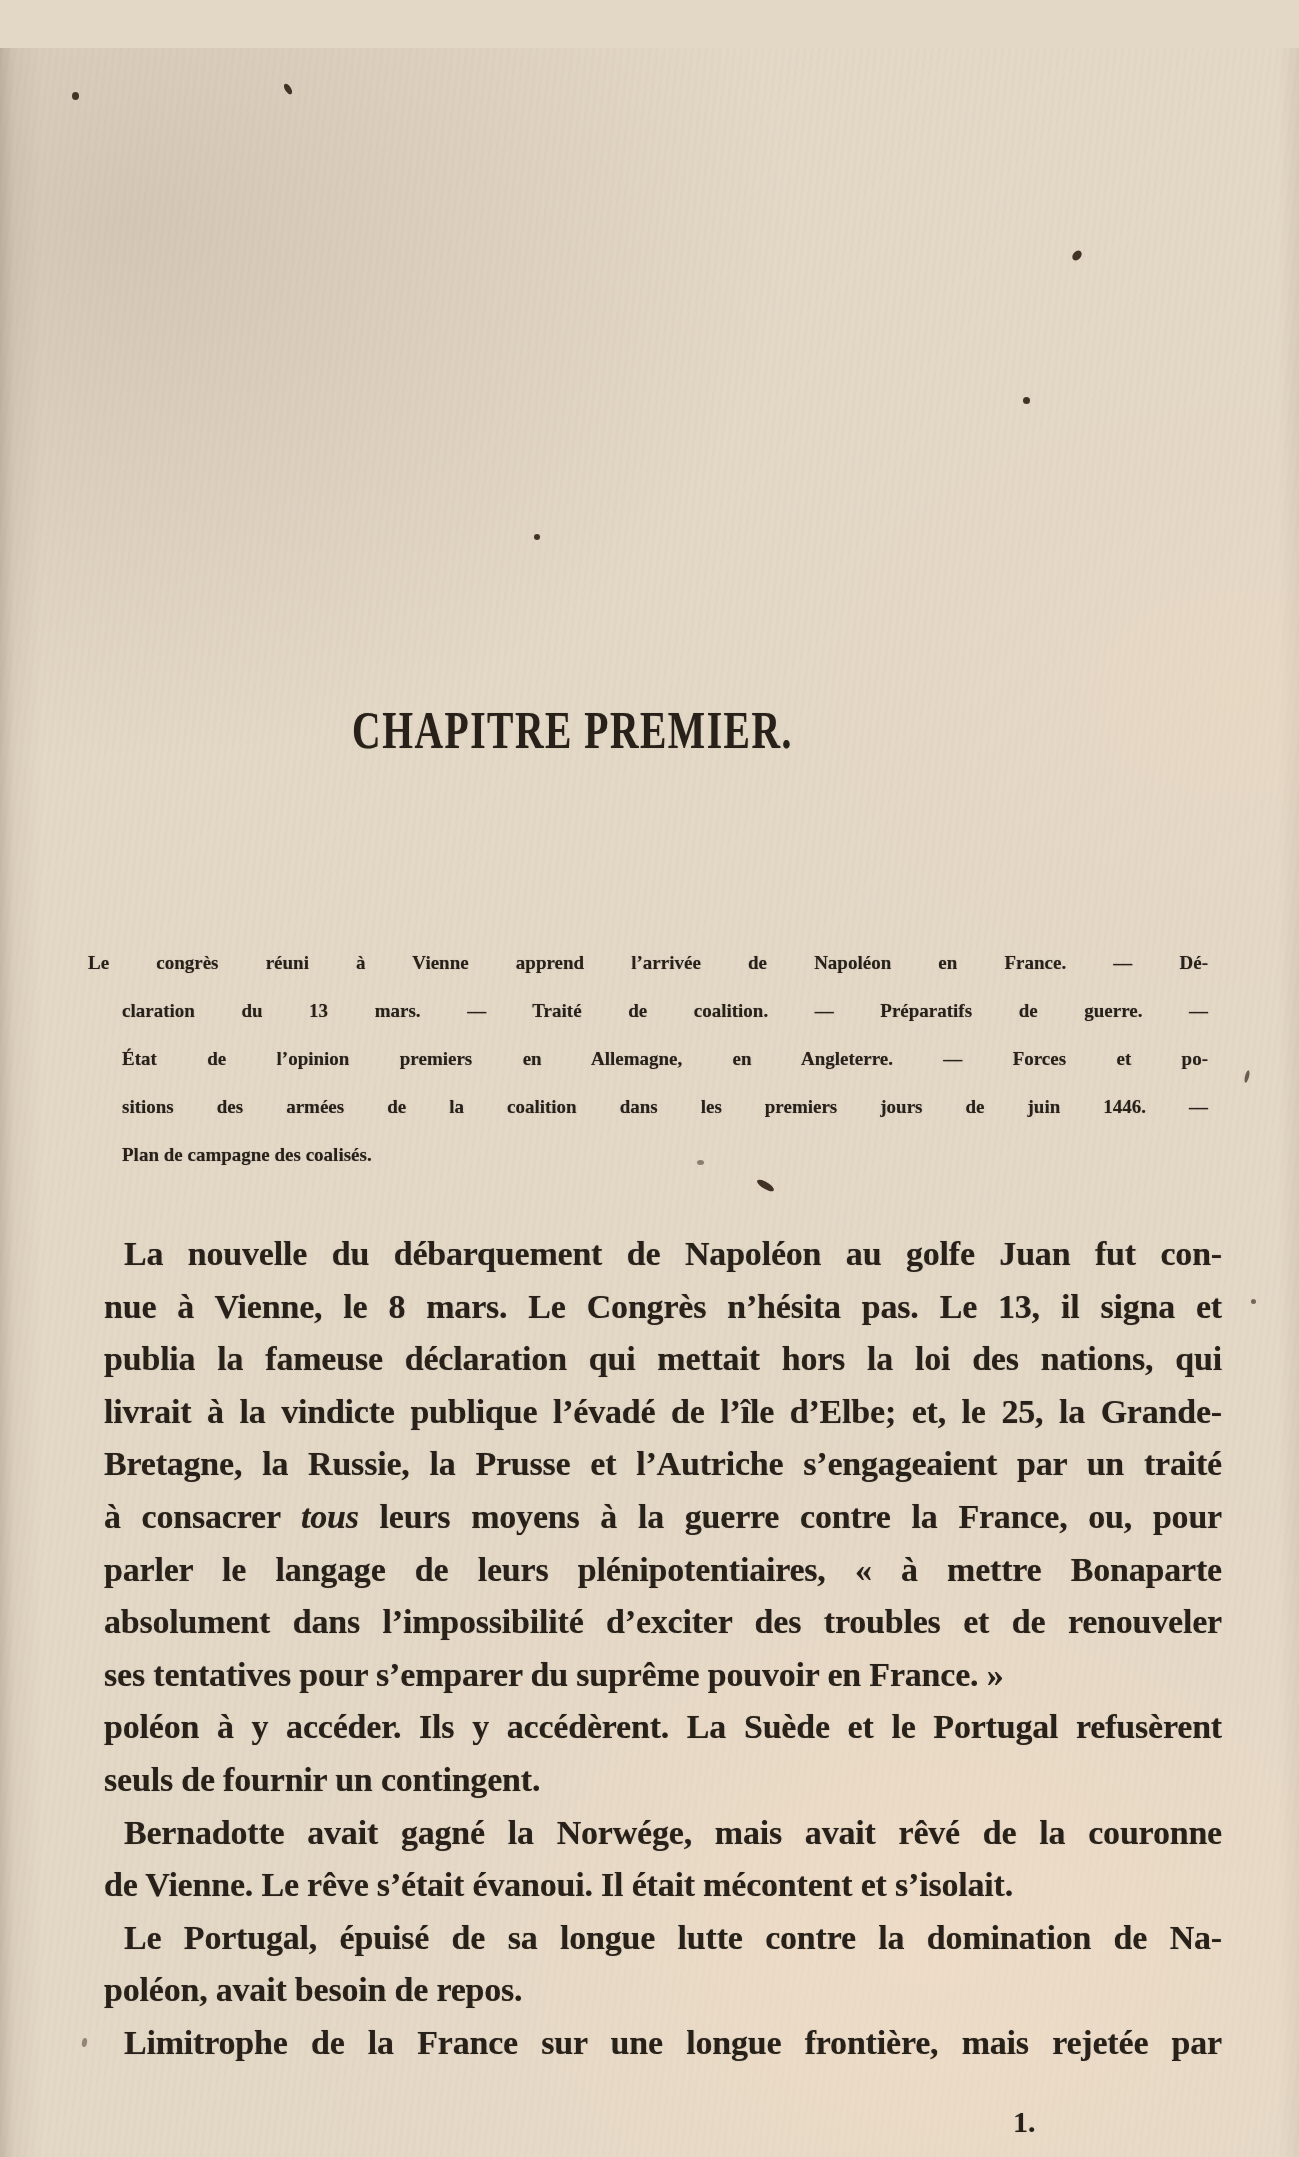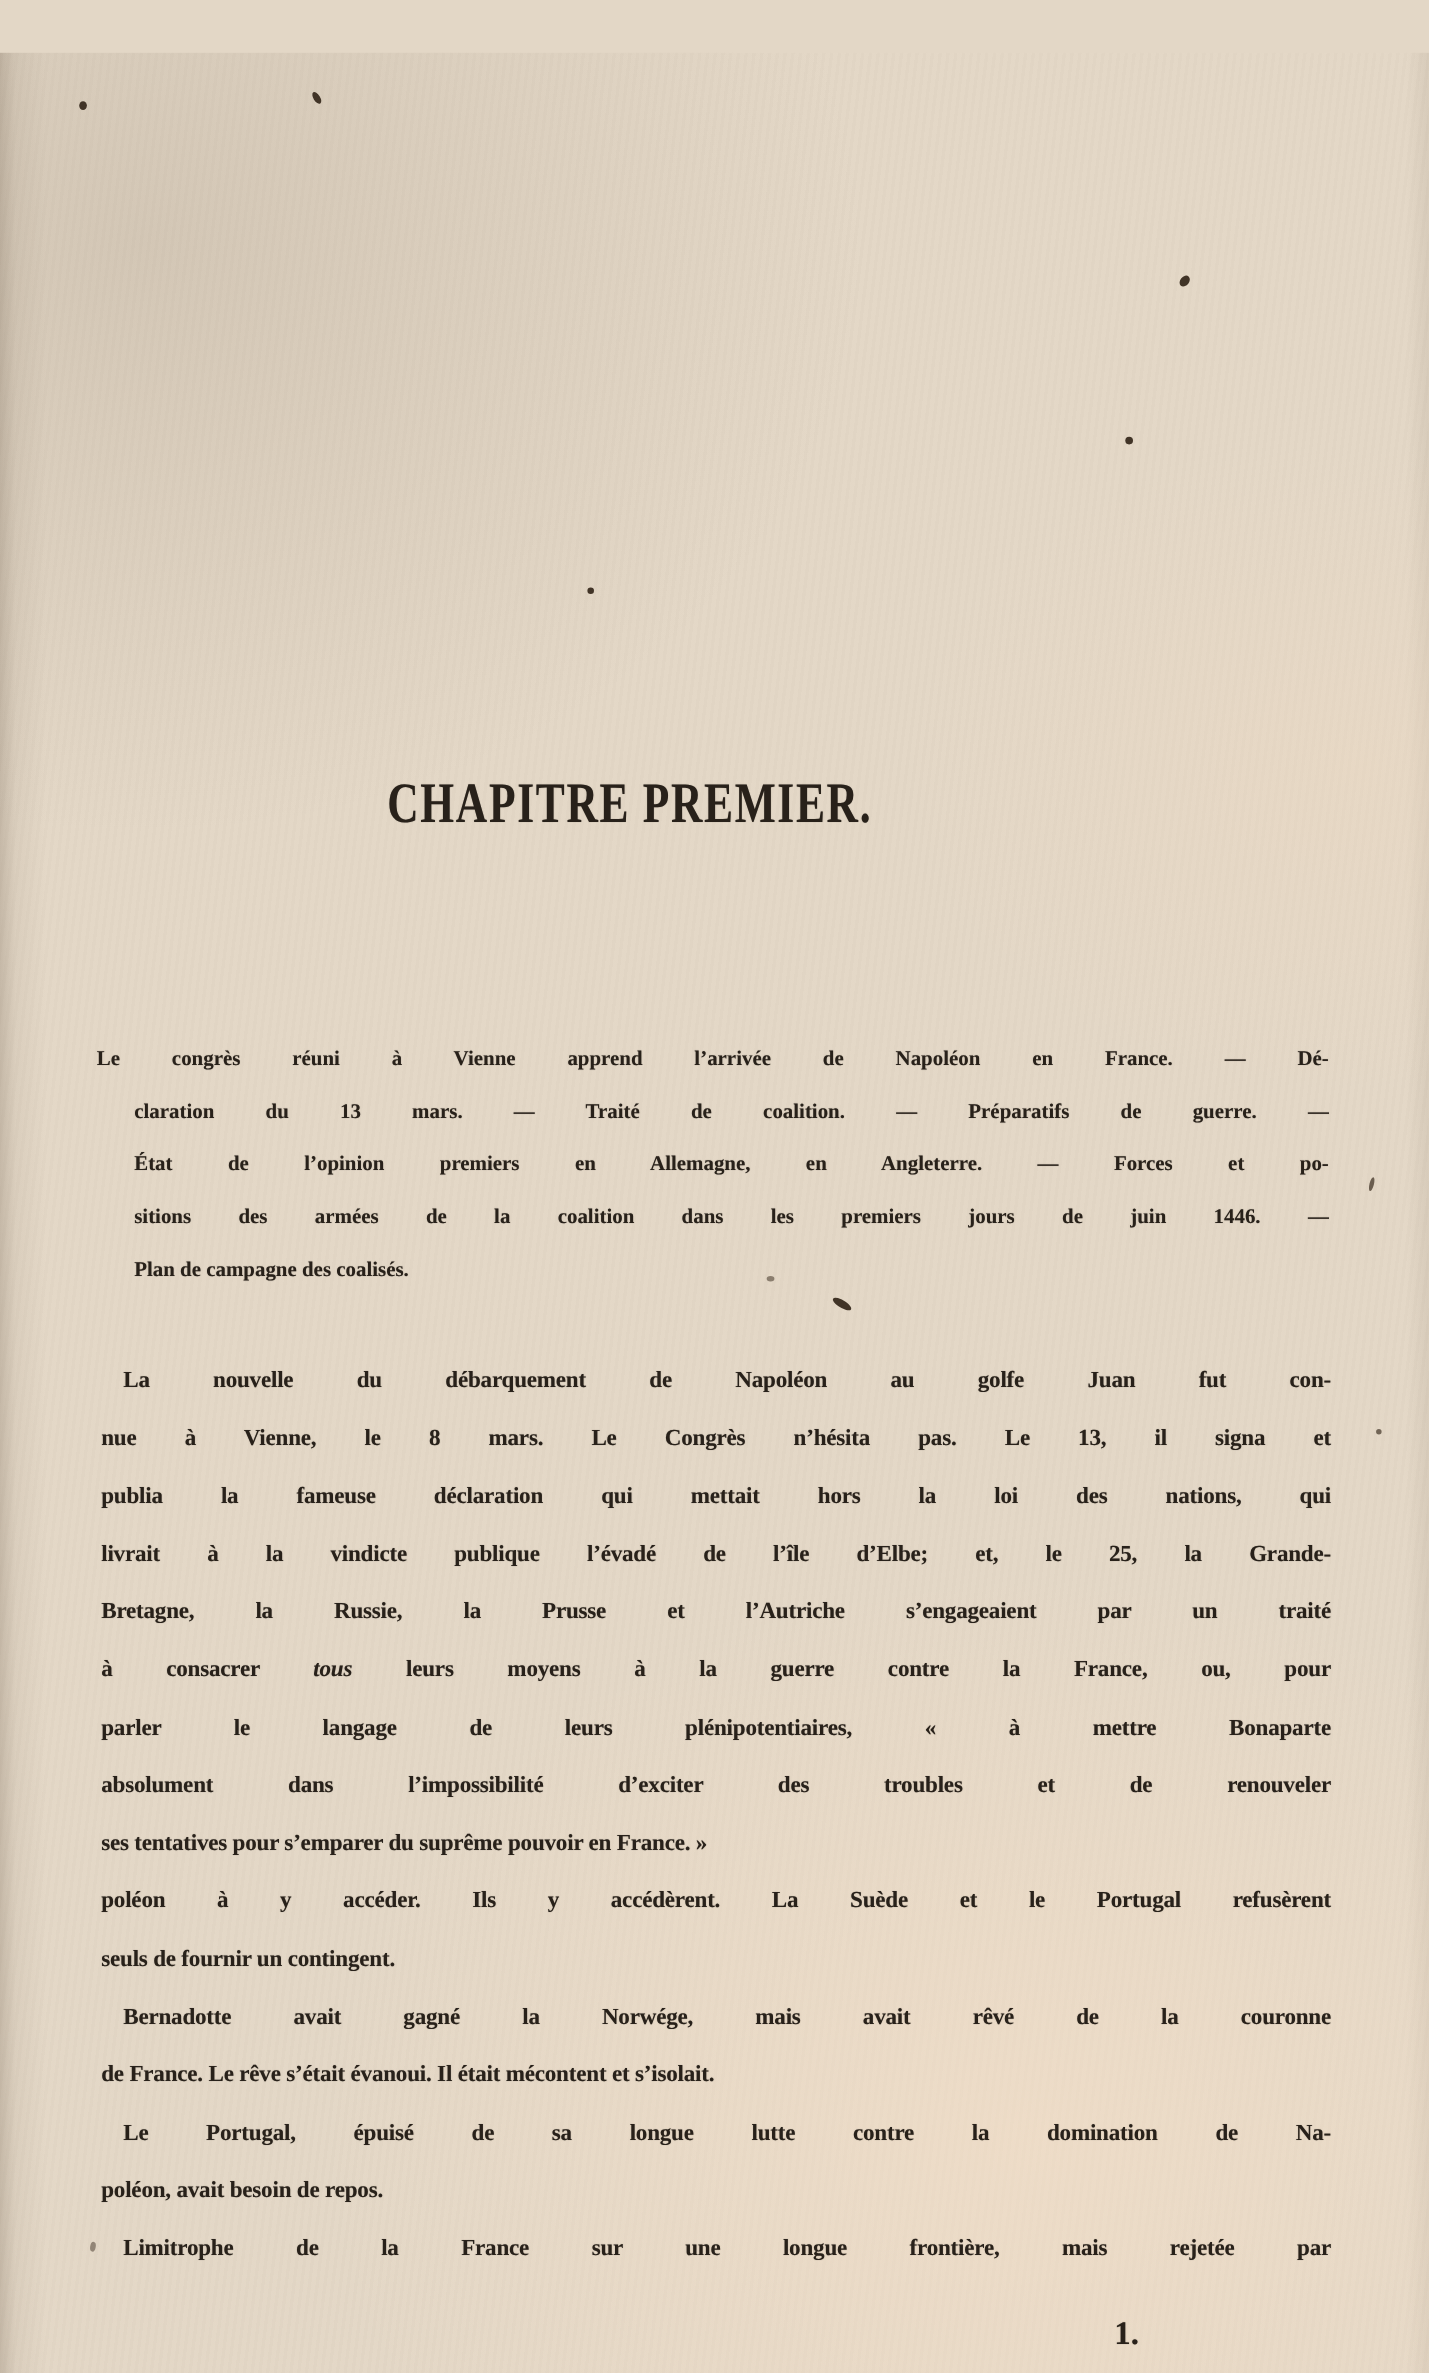--- a/index.html
+++ b/index.html
@@ -34,22 +34,22 @@
     white-space:nowrap;
   }
   .summary{
     position:absolute; top:891px; left:88px; width:1120px;
     font-size:19px; line-height:48px;
   }
   .s-ln{ padding-left:34px; }
   .s-ln.first{ padding-left:0; }
 
   .bodytext{
-    position:absolute; top:1180px; left:92px; width:1118px;
-    font-size:21px; line-height:52.6px; letter-spacing:-.2px;
+    position:absolute; top:1180px; left:104px; width:1118px;
+    font-size:34px; line-height:52.6px; letter-spacing:-.2px;
   }
   .b-ln.ind{ text-indent:20px; }
 
   .jl{ text-align:justify; text-align-last:justify; text-justify:inter-word; }
   .endl{ text-align:left; text-align-last:left; }
 
   em{ font-style:italic; font-weight:inherit; }
 
   .pagenum{
     position:absolute; top:2057px; left:1013px;
@@ -100,21 +100,21 @@
       <div class="b-ln jl">parler le langage de leurs plénipotentiaires, « à mettre Bonaparte</div>
       <div class="b-ln jl">absolument dans l’impossibilité d’exciter des troubles et de renouveler</div>
       <div class="b-ln endl">ses tentatives pour s’emparer du suprême pouvoir en France. »</div>
     </div>
     <div>
       <div class="b-ln jl">poléon à y accéder. Ils y accédèrent. La Suède et le Portugal refusèrent</div>
       <div class="b-ln endl">seuls de fournir un contingent.</div>
     </div>
     <div>
       <div class="b-ln jl ind">Bernadotte avait gagné la Norwége, mais avait rêvé de la couronne</div>
-      <div class="b-ln endl">de France. Le rêve s’était évanoui. Il était mécontent et s’isolait.</div>
+      <div class="b-ln endl">de Vienne. Le rêve s’était évanoui. Il était mécontent et s’isolait.</div>
     </div>
     <div>
       <div class="b-ln jl ind">Le Portugal, épuisé de sa longue lutte contre la domination de Na-</div>
       <div class="b-ln endl">poléon, avait besoin de repos.</div>
     </div>
     <div>
       <div class="b-ln jl ind">Limitrophe de la France sur une longue frontière, mais rejetée par</div>
     </div>
   </div>
 

